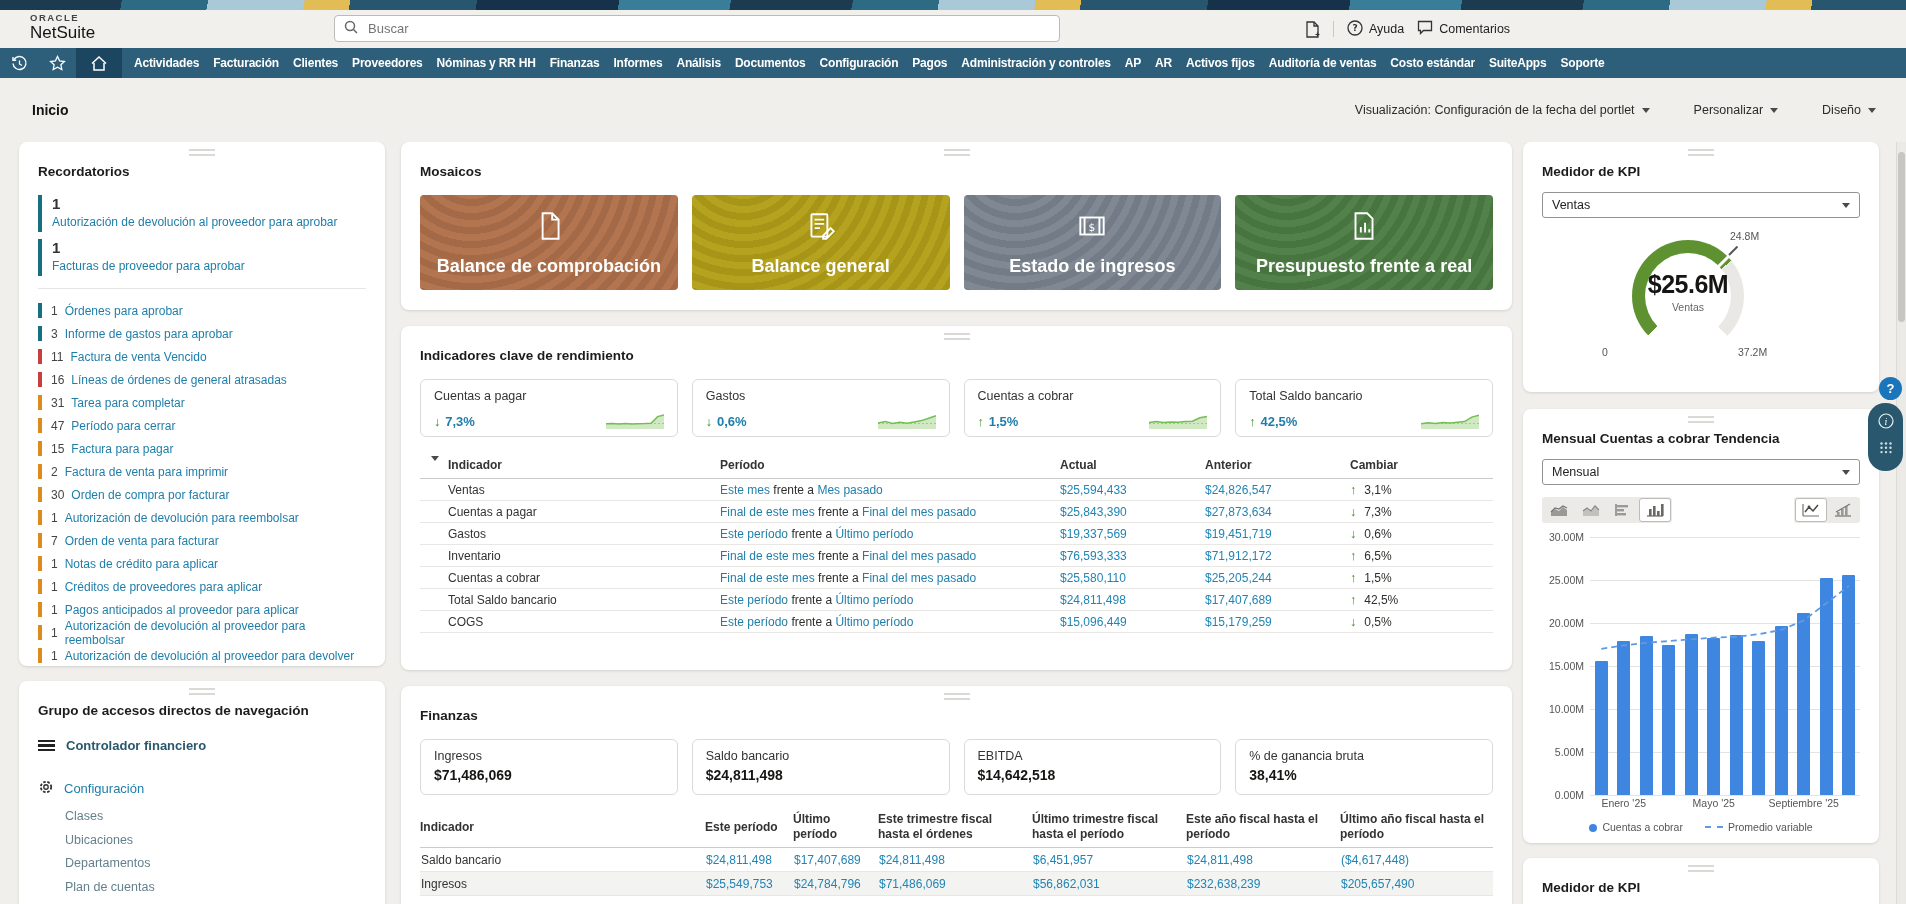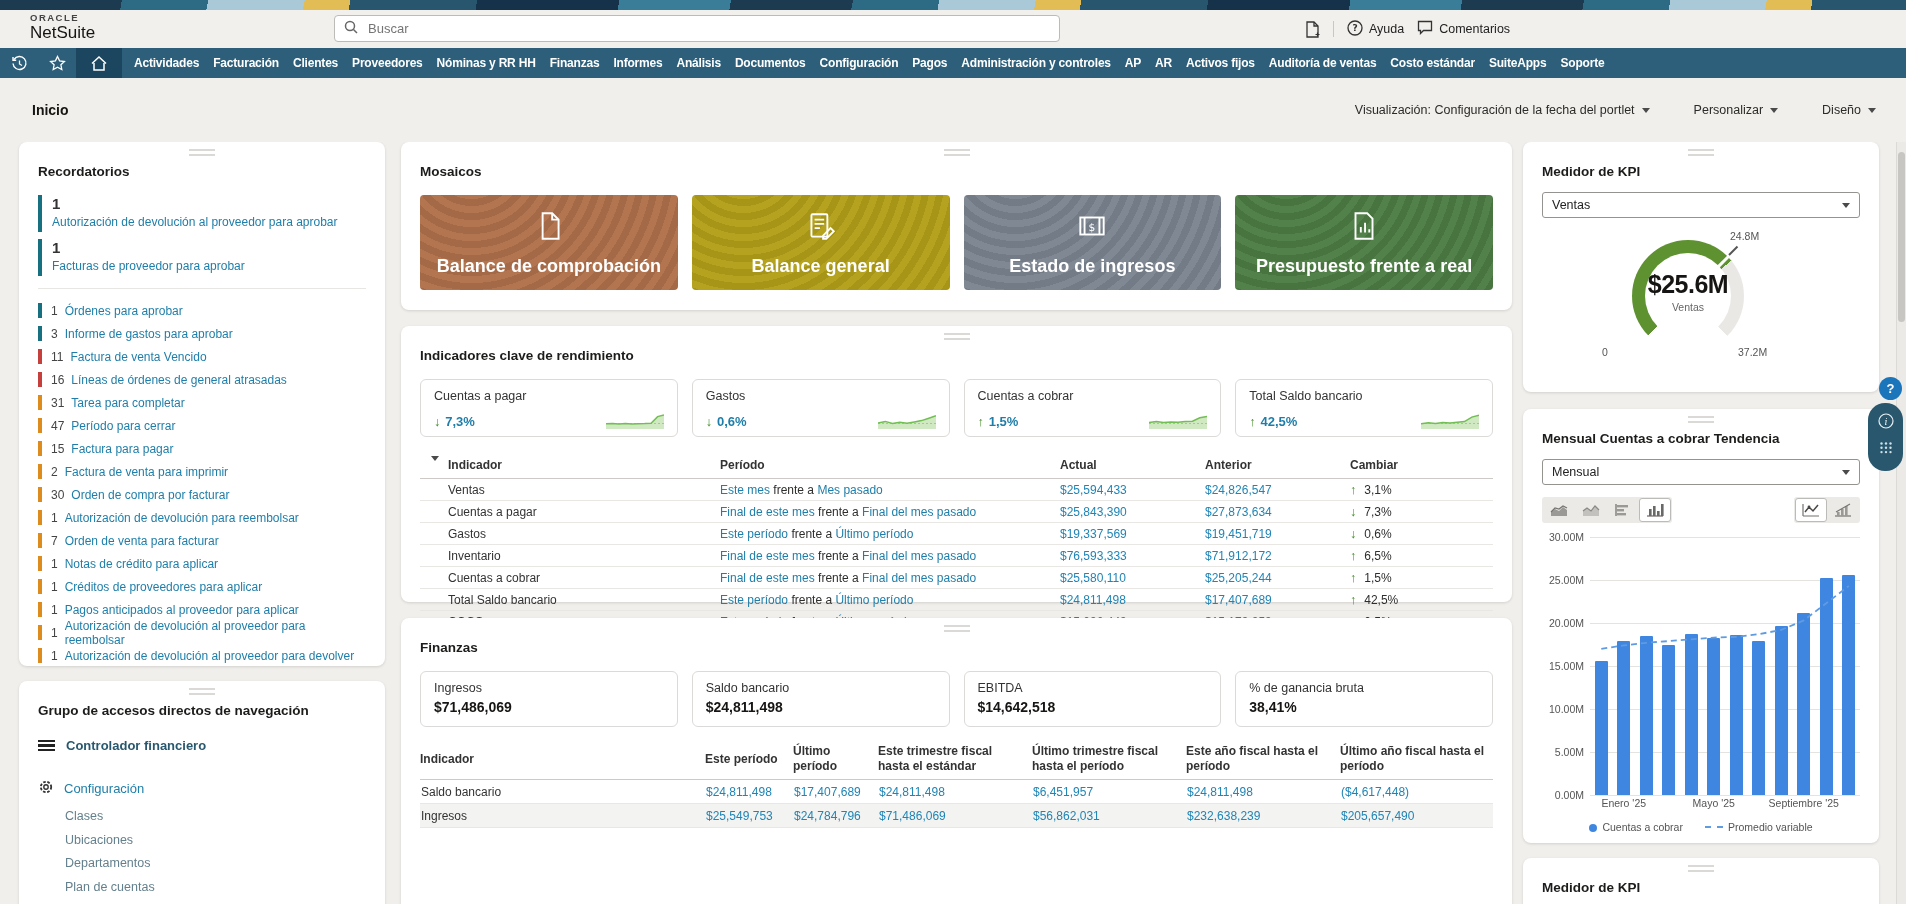--- a/index.html
+++ b/index.html
@@ -68,21 +68,21 @@
   .sc-link{font-size:12.5px;color:#64808d;cursor:pointer;}
   
   .p-tiles{height:168px;}
   .tiles-row{display:flex;gap:14px;margin-top:16px;}
   .tile{flex:1;height:95px;border-radius:4px;position:relative;cursor:pointer;overflow:hidden;}
   .tile::before{content:"";position:absolute;inset:0;
     background:repeating-radial-gradient(circle at 20% -40%,rgba(0,0,0,.07) 0 7px,rgba(255,255,255,.03) 7px 14px);}
   .tile .t-icon{position:absolute;top:14px;left:50%;transform:translateX(-50%);width:34px;height:34px;}
   .tile .t-label{position:absolute;bottom:13px;width:100%;text-align:center;color:#fff;font-size:18px;font-weight:700;}
   
-  .p-kpi{margin-top:16px;height:276px;}
+  .p-kpi{margin-top:16px;height:344px;}
   .cards-row{display:flex;gap:14px;margin-top:16px;}
   .kcard{flex:1;height:58px;border:1px solid #dcdad8;border-radius:6px;padding:9px 13px 7px;background:#fff;}
   .kcard .k-label{font-size:12.5px;color:#333;}
   .kcard .k-row{display:flex;align-items:flex-end;justify-content:space-between;margin-top:4px;}
   .k-change{font-size:13px;font-weight:700;color:#1f7ea9;display:flex;align-items:center;gap:5px;}
   .arrow{color:#3f8f21;font-weight:700;font-size:12.5px;}
   table{border-collapse:collapse;}
   .kpi-table{width:100%;margin-top:17px;font-size:12px;}
   .kpi-table th{font-weight:700;color:#333;text-align:left;padding:4px 0 6px;border-bottom:1px solid #ccc9c6;}
   .kpi-table td{padding:0;height:22px;border-bottom:1px solid #e9e7e4;}
@@ -546,21 +546,21 @@
             <div class="f-label">% de ganancia bruta</div>
             <div class="f-value">38,41%</div>
           </div>
         </div>
       <table class="fin-table">
         <thead>
             <tr id="fin-heads">
               <th style="width: 285px;">Indicador</th>
               <th style="width: 88px;">Este período</th>
               <th style="width: 85px;">Último período</th>
-              <th style="width: 154px;">Este trimestre fiscal hasta el estándar</th>
+              <th style="width: 154px;">Este trimestre fiscal hasta el órdenes</th>
               <th style="width: 154px;">Último trimestre fiscal hasta el período</th>
               <th style="width: 154px;">Este año fiscal hasta el período</th>
               <th style="width: 153px;">Último año fiscal hasta el período</th>
             </tr>
           </thead>
         <tbody id="fin-rows">
             <tr>
               <td class="fin-ind">Saldo bancario</td>
               <td><a class="tbl-val">$24,811,498</a></td>
               <td><a class="tbl-val">$17,407,689</a></td>

